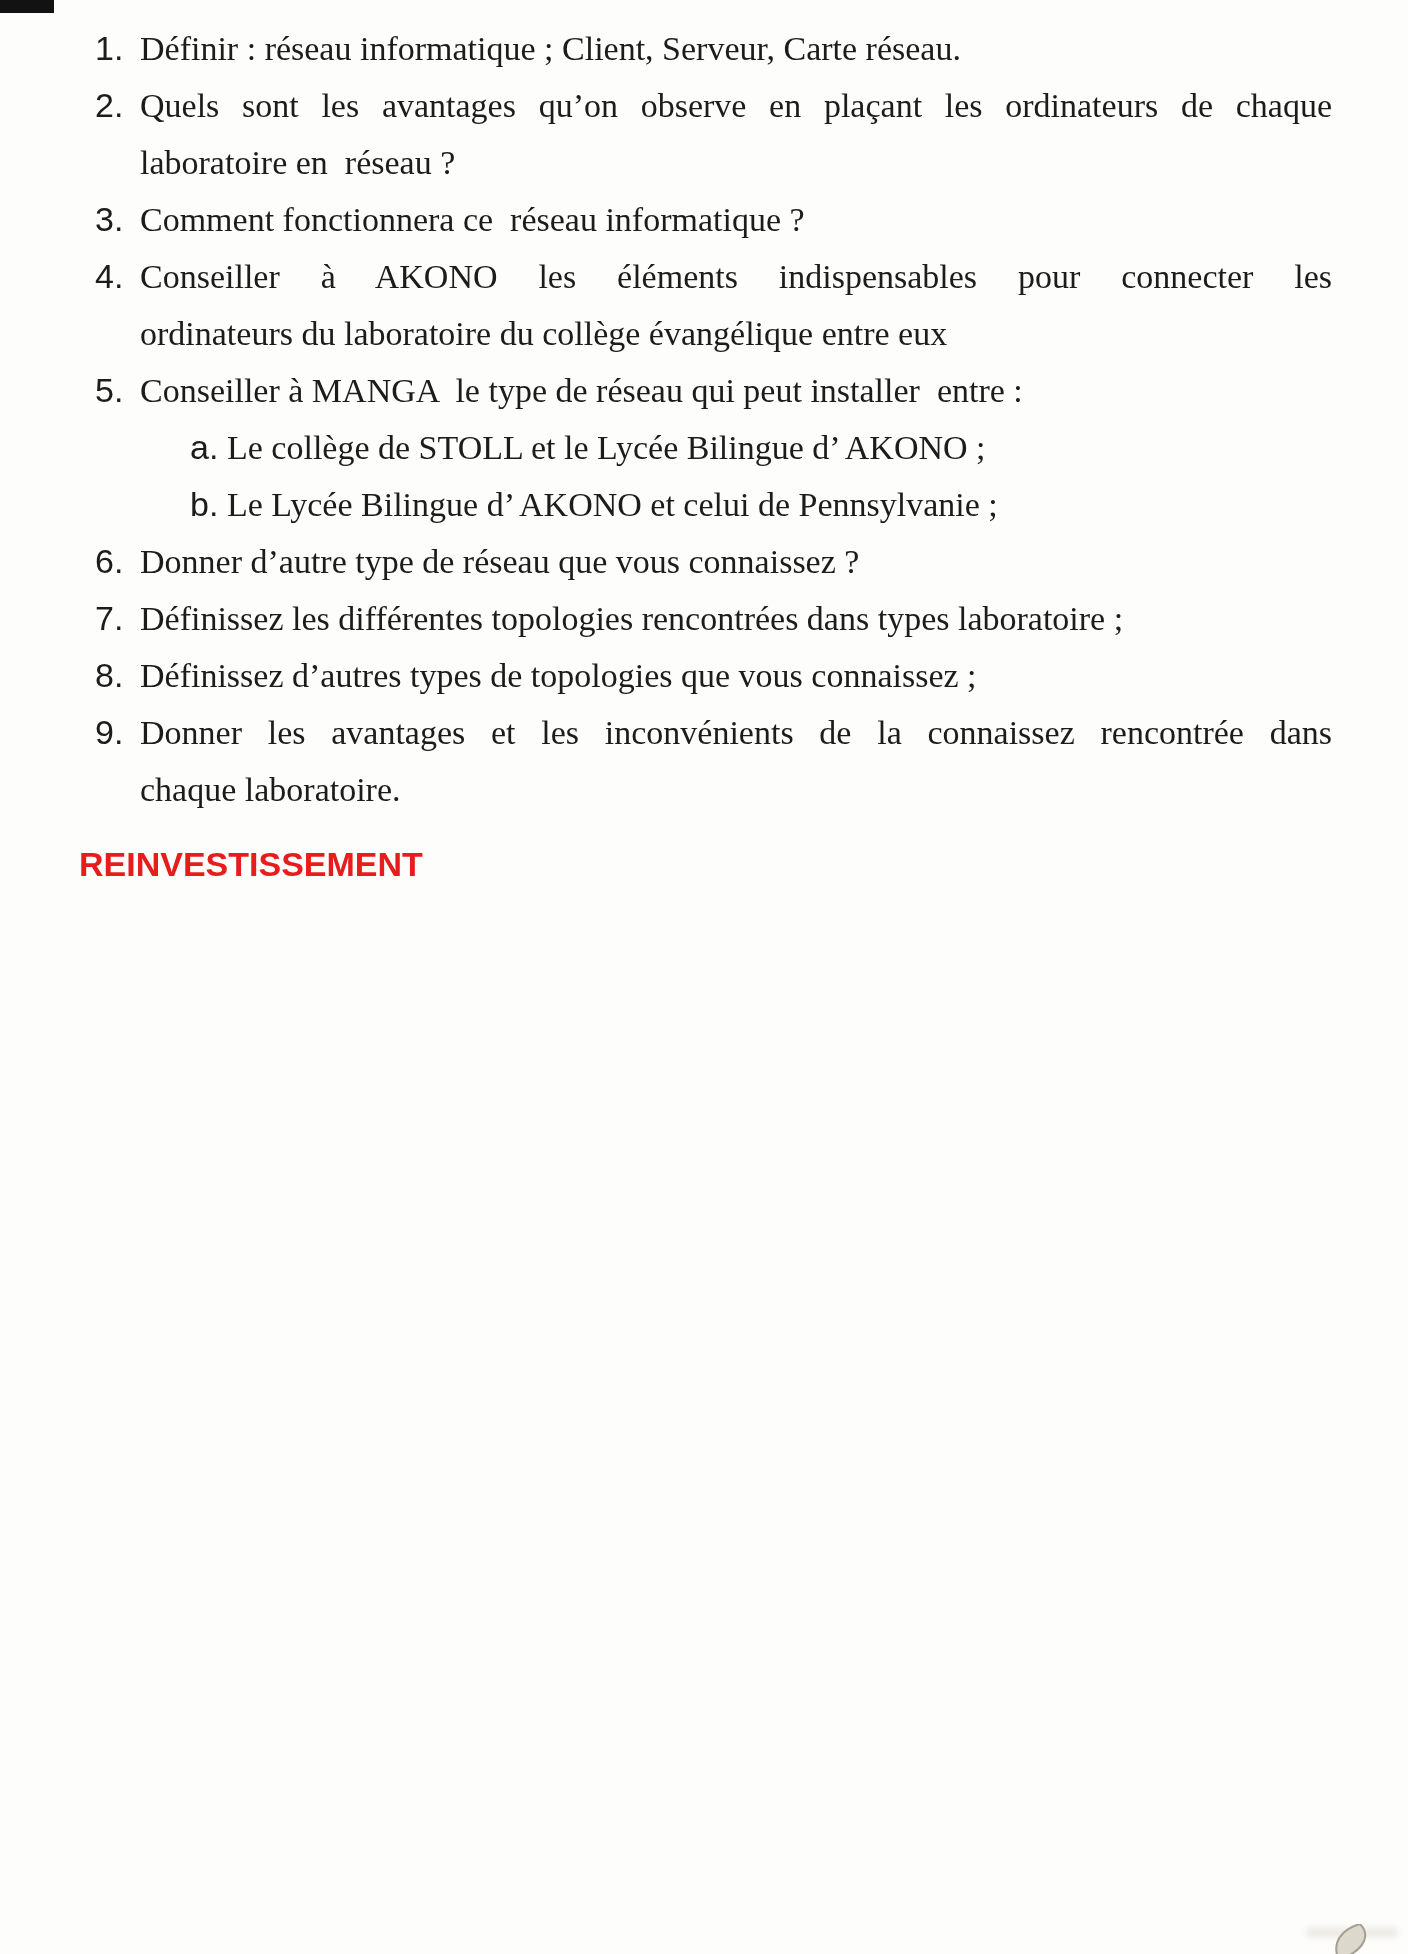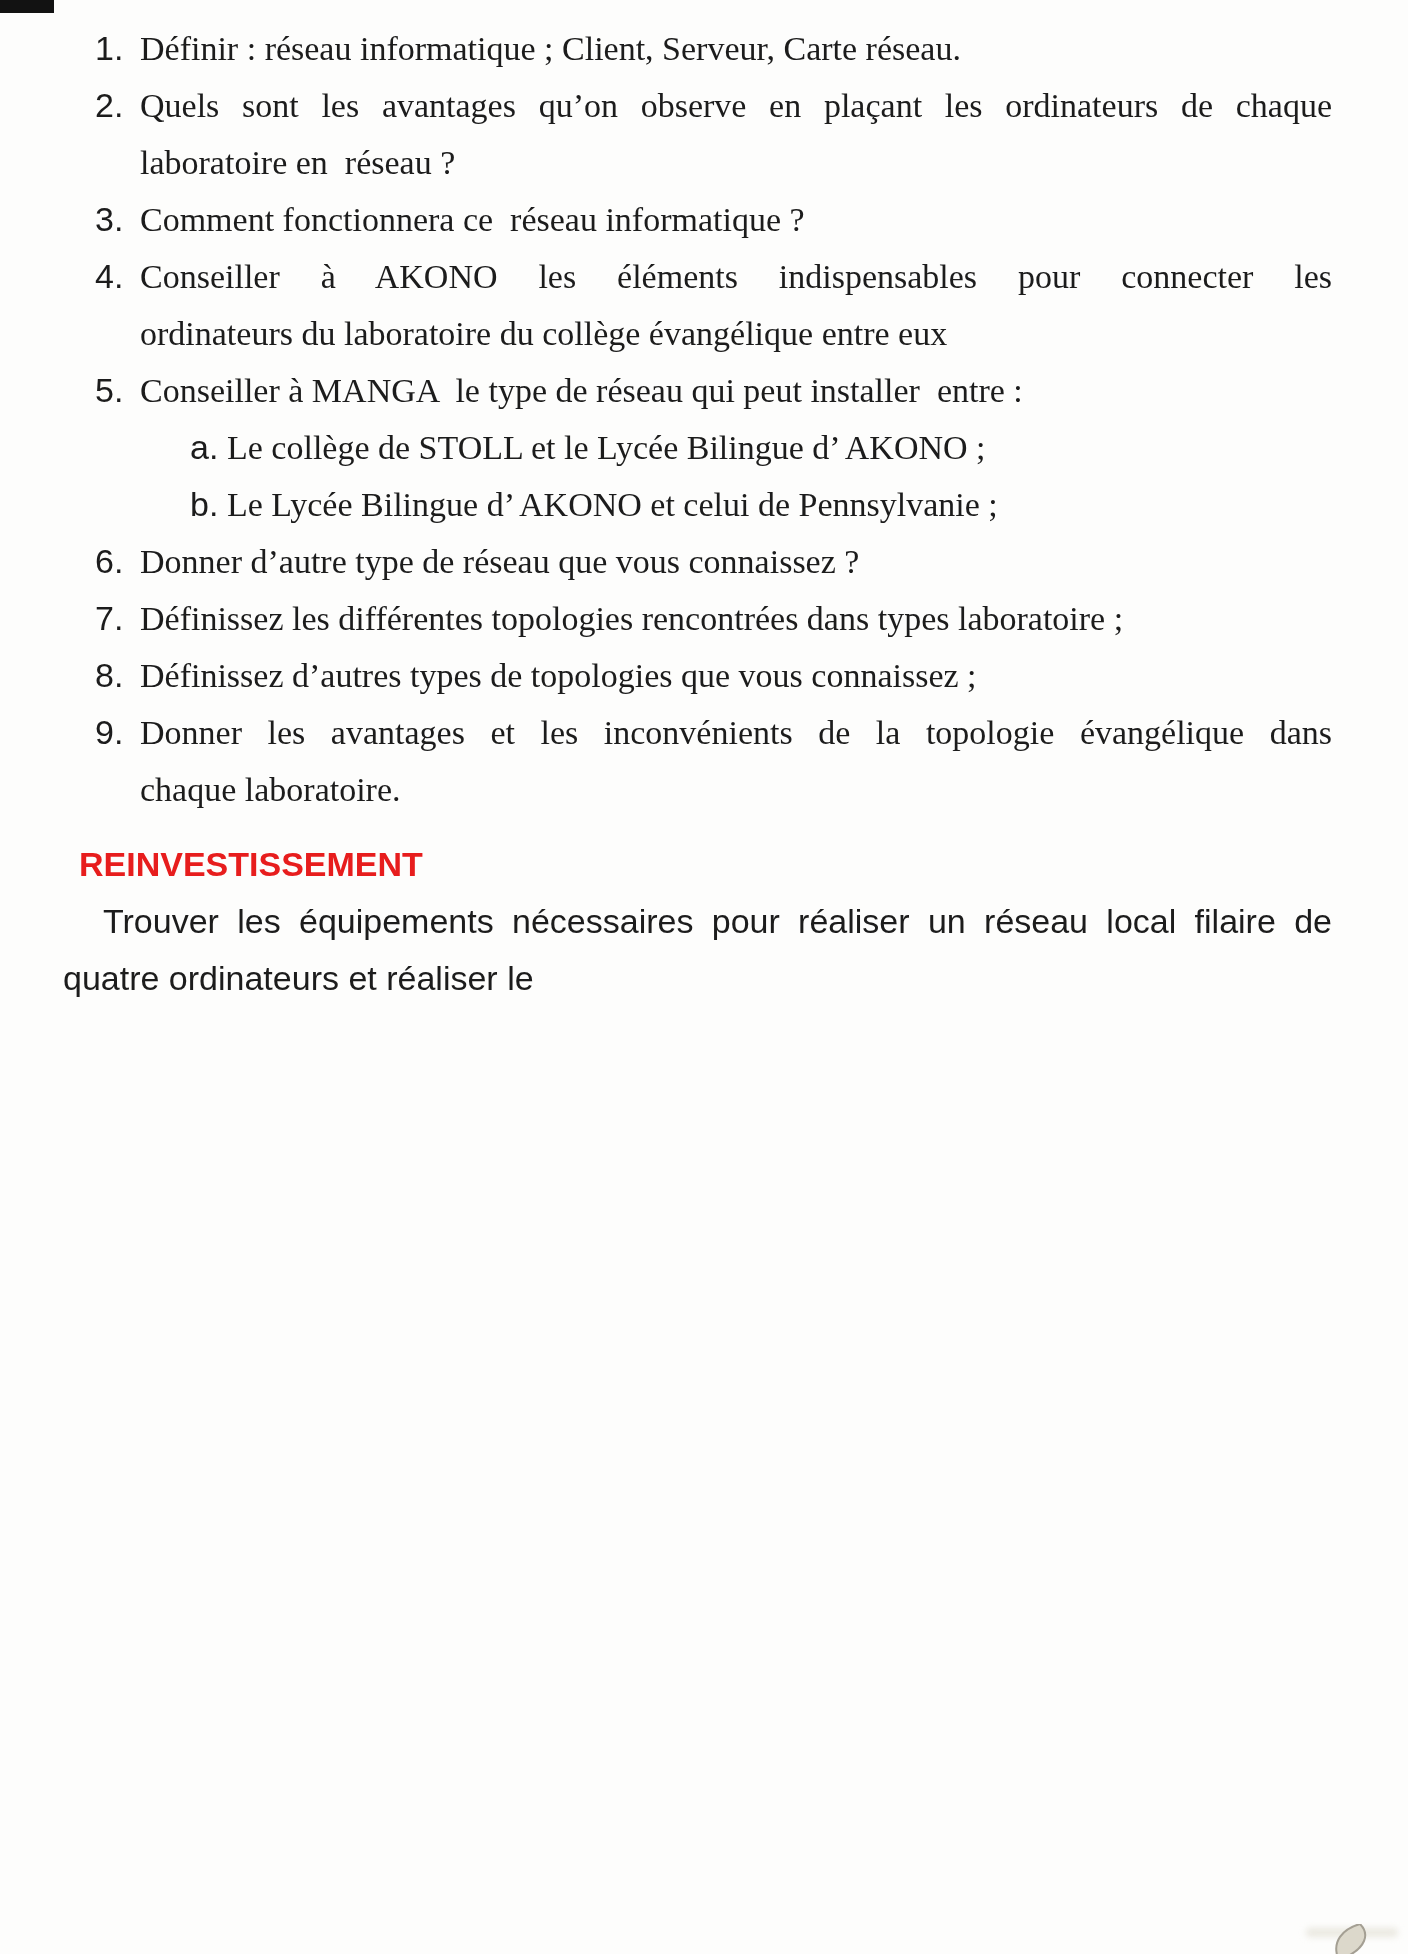--- a/index.html
+++ b/index.html
@@ -139,32 +139,28 @@
         </div>
         <div class="item">
           <span class="marker">8.</span>
           <div class="lines">
             <div class="line">Définissez d’autres types de topologies que vous connaissez ;</div>
           </div>
         </div>
         <div class="item">
           <span class="marker">9.</span>
           <div class="lines">
-            <div class="line j">Donner les avantages et les inconvénients de la topologie évangélique dans</div>
+            <div class="line j">Donner les avantages et les inconvénients de la connaissez rencontrée dans</div>
             <div class="line">chaque laboratoire.</div>
           </div>
         </div>
       </div>
 
     <h2 class="reinvest">REINVESTISSEMENT</h2>
 
-    <div class="para" id="para">
-        <div class="line j indent">Trouver les équipements nécessaires pour réaliser un réseau local filaire de</div>
-        <div class="line">quatre ordinateurs et réaliser le</div>
-      </div>
   </div>
 
   <div class="watermark">
     <div class="wm-streak"></div>
     <svg class="wm-leaf" width="48" height="32" viewBox="0 0 48 32">
       <path id="wm-leaf-path" d="M 8 34 C 2 18, 12 5, 30 0 C 40 10, 36 24, 14 34 Z" fill="#dcd8cb" stroke="#a49f93" stroke-width="2"></path>
     </svg>
   </div>
 
 </div>

